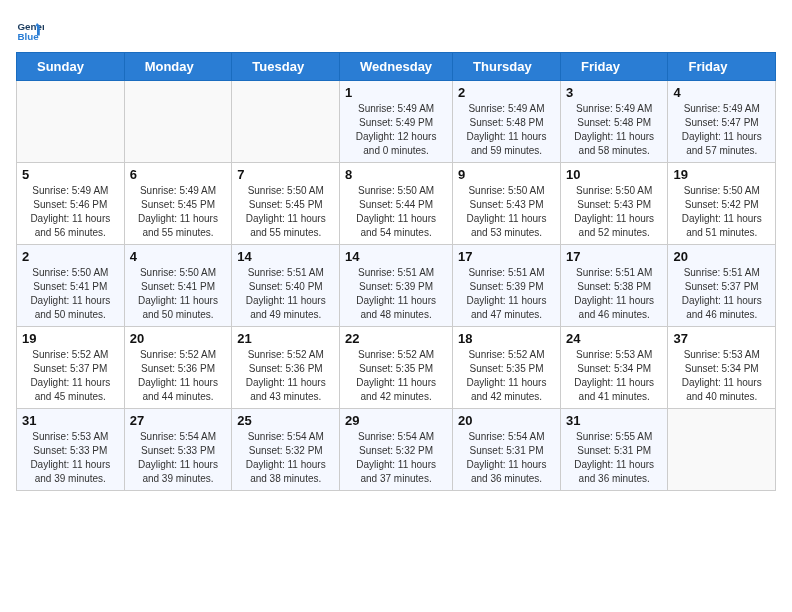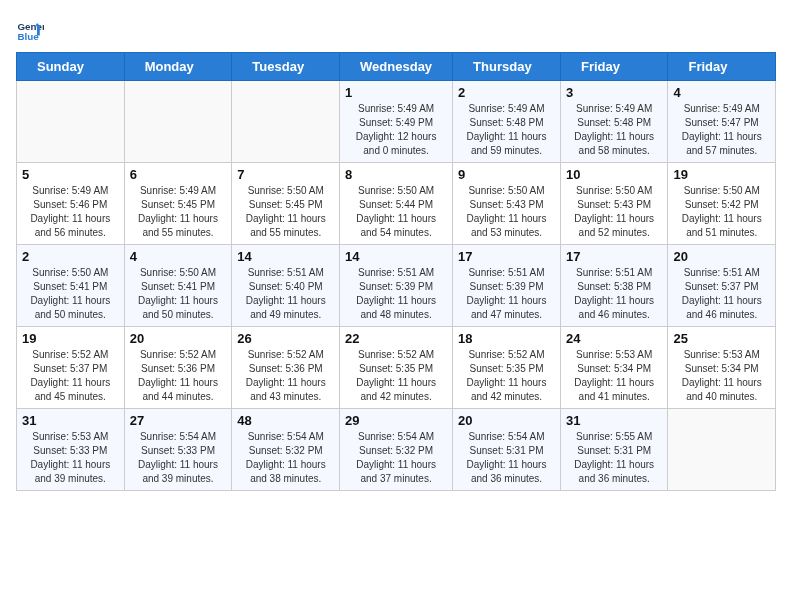--- a/index.html
+++ b/index.html
@@ -264,21 +264,21 @@
 and 45 minutes.</div>
         </td>
         <td>
           <span class="day-number">20</span>
           <div class="day-info" style="white-space: pre-line;">Sunrise: 5:52 AM
 Sunset: 5:36 PM
 Daylight: 11 hours
 and 44 minutes.</div>
         </td>
         <td>
-          <span class="day-number">26</span>
+          <span class="day-number">21</span>
           <div class="day-info" style="white-space: pre-line;">Sunrise: 5:52 AM
 Sunset: 5:36 PM
 Daylight: 11 hours
 and 43 minutes.</div>
         </td>
         <td>
           <span class="day-number">22</span>
           <div class="day-info" style="white-space: pre-line;">Sunrise: 5:52 AM
 Sunset: 5:35 PM
 Daylight: 11 hours
@@ -292,21 +292,21 @@
 and 42 minutes.</div>
         </td>
         <td>
           <span class="day-number">24</span>
           <div class="day-info" style="white-space: pre-line;">Sunrise: 5:53 AM
 Sunset: 5:34 PM
 Daylight: 11 hours
 and 41 minutes.</div>
         </td>
         <td>
-          <span class="day-number">25</span>
+          <span class="day-number">37</span>
           <div class="day-info" style="white-space: pre-line;">Sunrise: 5:53 AM
 Sunset: 5:34 PM
 Daylight: 11 hours
 and 40 minutes.</div>
         </td>
       </tr>
       <tr>
         <td>
           <span class="day-number">31</span>
           <div class="day-info" style="white-space: pre-line;">Sunrise: 5:53 AM
@@ -315,21 +315,21 @@
 and 39 minutes.</div>
         </td>
         <td>
           <span class="day-number">27</span>
           <div class="day-info" style="white-space: pre-line;">Sunrise: 5:54 AM
 Sunset: 5:33 PM
 Daylight: 11 hours
 and 39 minutes.</div>
         </td>
         <td>
-          <span class="day-number">48</span>
+          <span class="day-number">25</span>
           <div class="day-info" style="white-space: pre-line;">Sunrise: 5:54 AM
 Sunset: 5:32 PM
 Daylight: 11 hours
 and 38 minutes.</div>
         </td>
         <td>
           <span class="day-number">29</span>
           <div class="day-info" style="white-space: pre-line;">Sunrise: 5:54 AM
 Sunset: 5:32 PM
 Daylight: 11 hours

